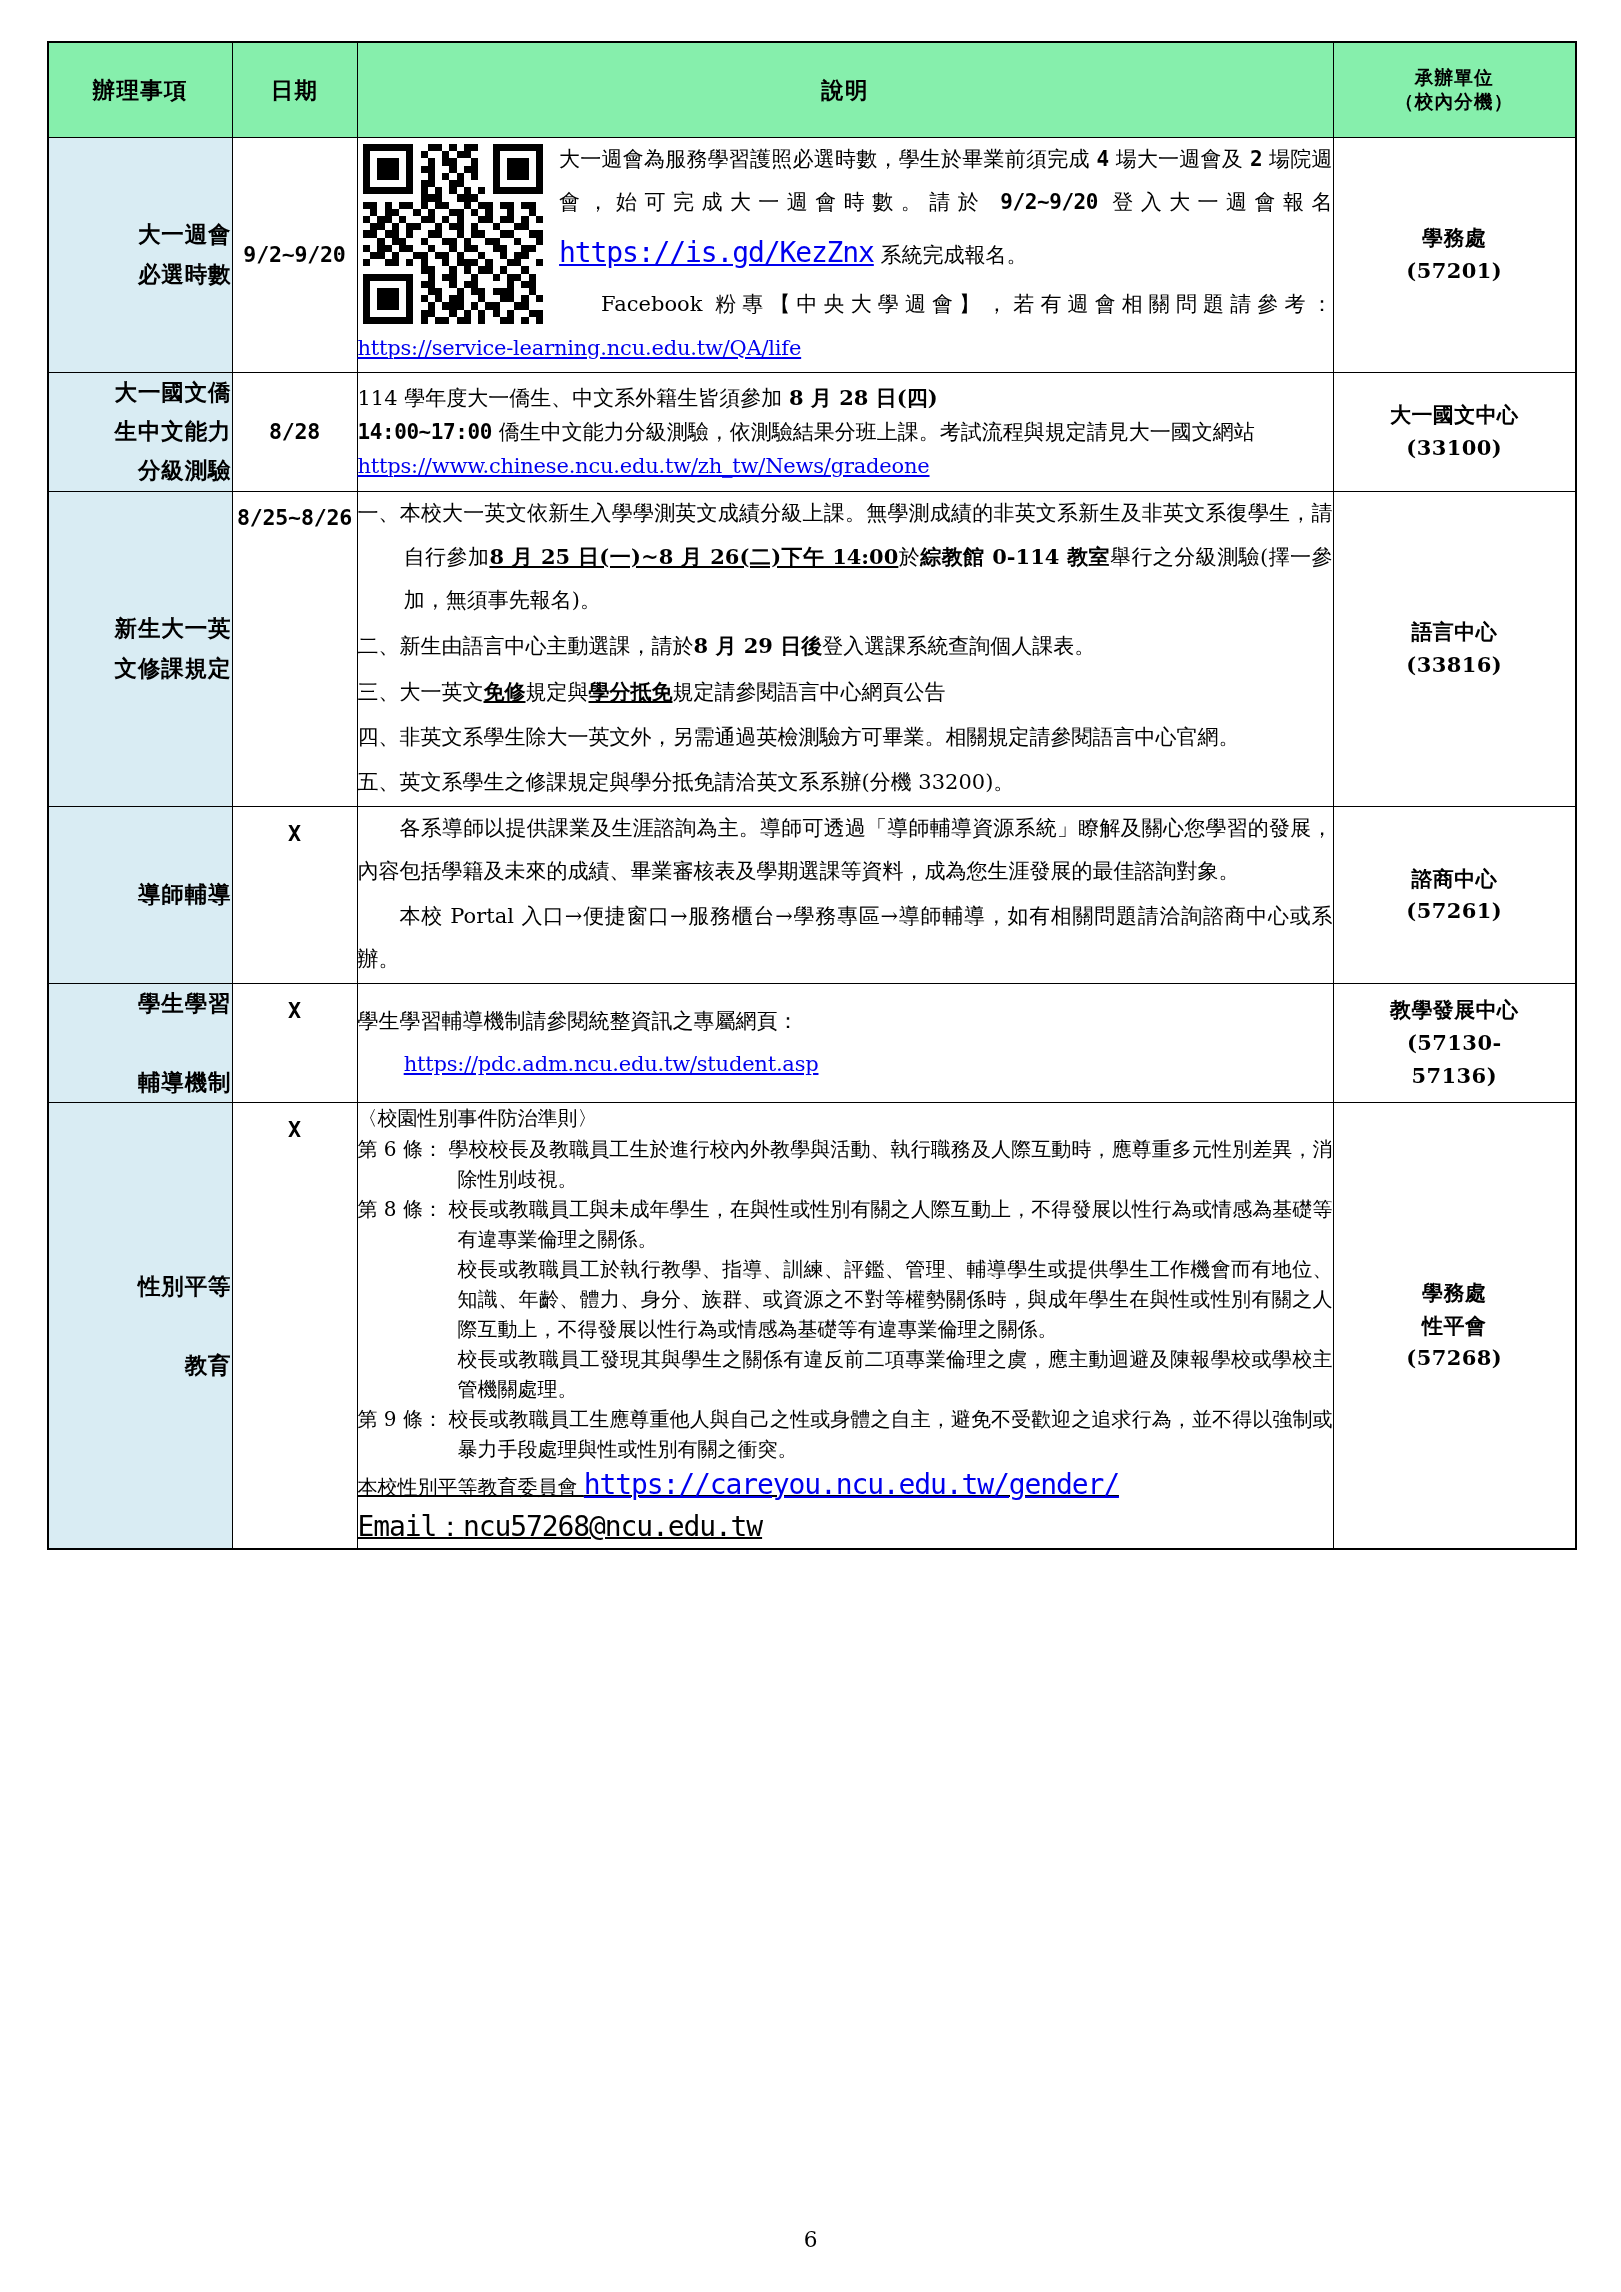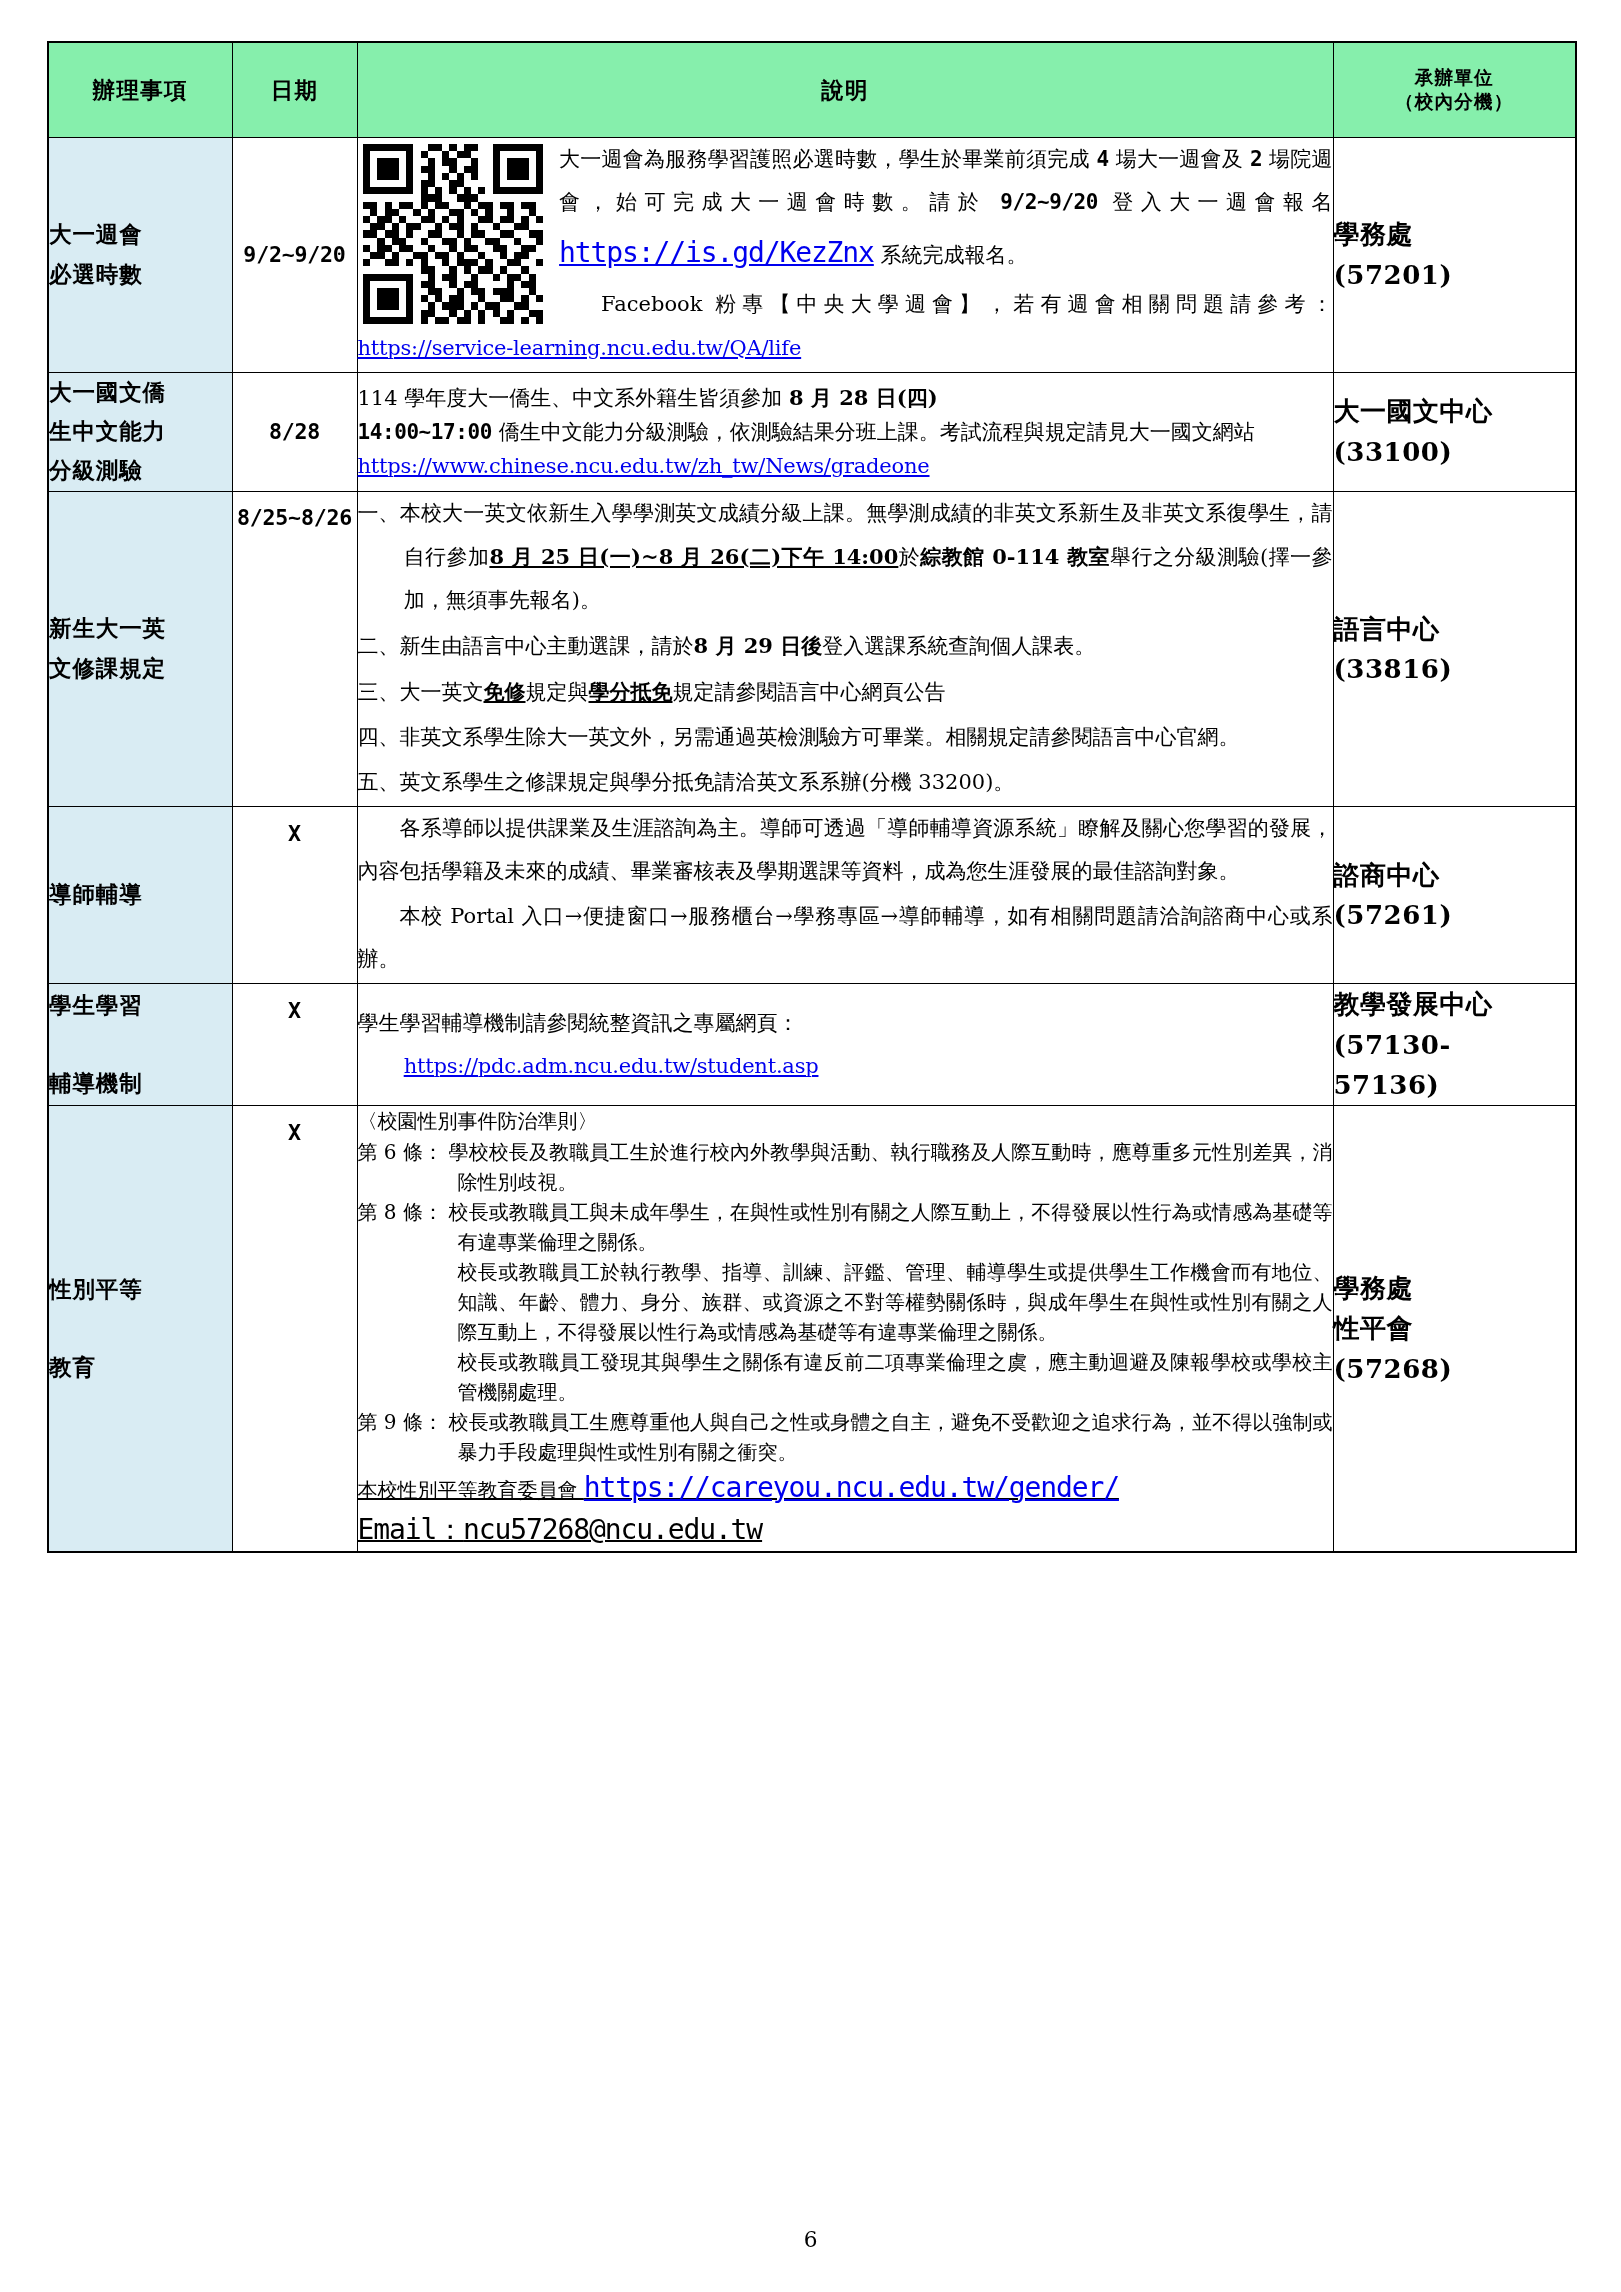--- a/index.html
+++ b/index.html
@@ -47,39 +47,40 @@
     font-size: 22.5px;
     line-height: 1.28;
     height: 94px;
     letter-spacing: 0.06em;
     border-bottom: 2.5px solid #000;
   }
   thead th.hdr-unit { font-size: 18.6px; }
 
   td.item {
     background: #d9ecf3;
-    text-align: left;
+    text-align: right;
     font-weight: bold;
     font-size: 22.5px;
     line-height: 1.75;
     letter-spacing: 0.04em;
     padding: 5.9px 3.9px;
   }
   td.date {
     text-align: center;
     font-weight: bold;
     font-size: 21.6px;
     font-family: "DejaVu Sans Mono", "Liberation Mono", monospace;
     letter-spacing: -0.01em;
     padding: 3.9px 2px;
   }
   td.date.top { vertical-align: top; padding-top: 13.7px; }
   td.unit {
+    text-align: center;
     font-weight: bold;
-    font-size: 26px;
+    font-size: 21px;
     line-height: 1.55;
     letter-spacing: 0.02em;
     padding: 3.9px 2.9px;
   }
   td.desc {
     vertical-align: top;
     font-size: 21px;
     line-height: 1.62;
     padding: 9.8px 11.8px 9.8px 13.7px;
     text-align: justify;

